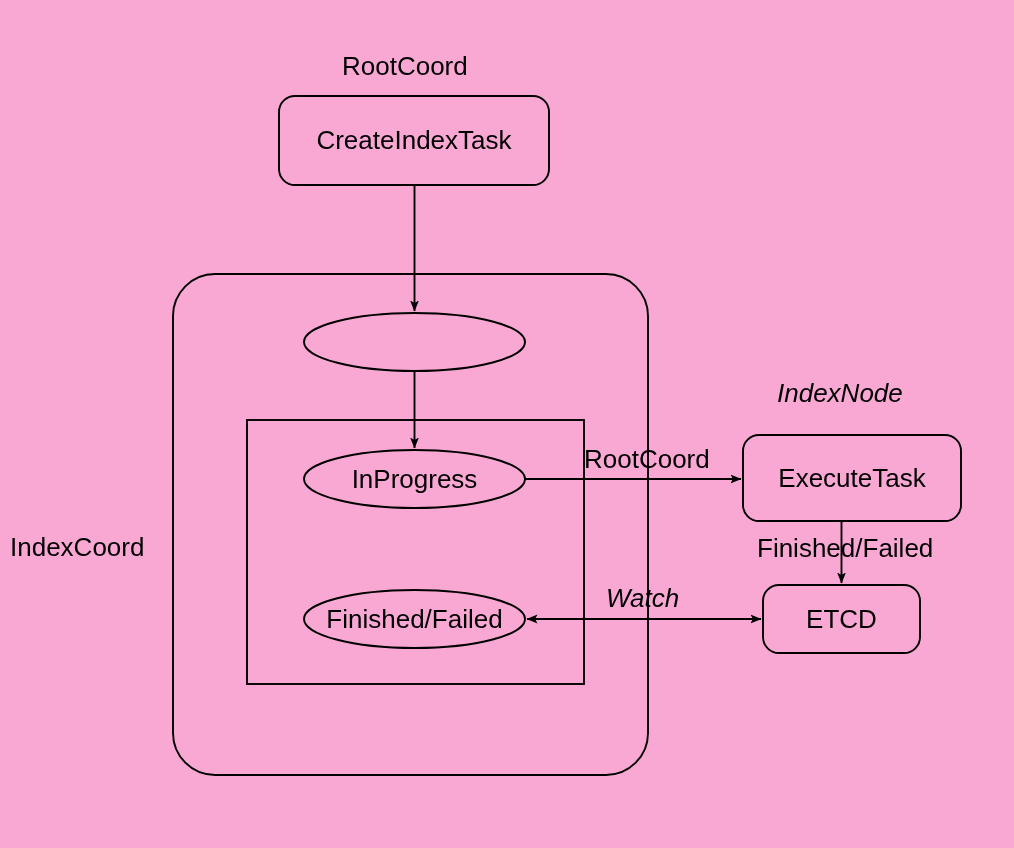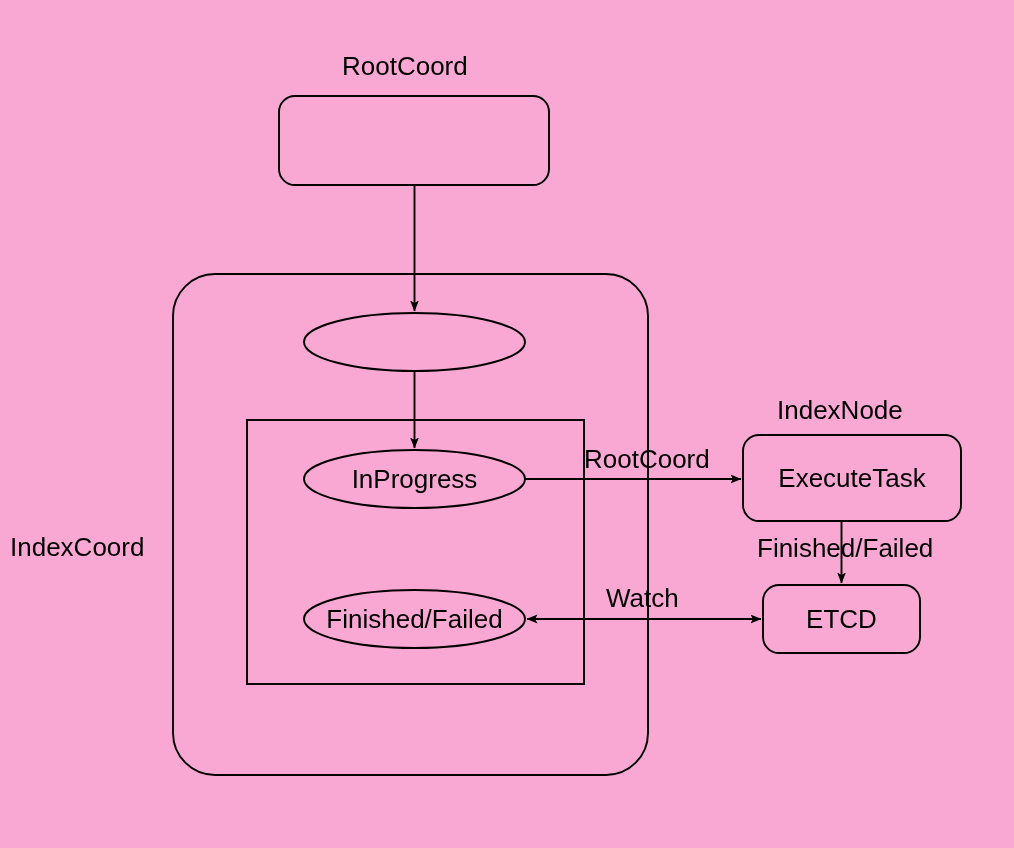--- a/index.html
+++ b/index.html
@@ -88,32 +88,33 @@
 
       <line x1="527" y1="619" x2="761" y2="619" marker-start="url(#arrowhead-start)" marker-end="url(#arrowhead)"></line>
 
     </g>
   </svg>
 
   <div class="lbl lbl-26" style="left:342px; top:53px;">RootCoord</div>
 
   <div class="lbl lbl-26" style="left:10px; top:509px;margin-top:25px;">IndexCoord</div>
 
-  <div class="lbl lbl-26" style="left:777px; top:397px;">IndexNode</div>
+  <div class="lbl lbl-26" style="left:777px; top:380px;font-style:italic;">IndexNode</div>
 
 
+  <div class="node-text" style="left:279px; top:96px; width:270px; height:89px;">CreateIndexTask</div>
 
 
   <div class="node-text" style="left:304px; top:450px; width:221px; height:58px;">InProgress</div>
 
   <div class="node-text" style="left:304px; top:590px; width:221px; height:58px;">Finished/Failed</div>
 
   <div class="node-text" style="left:743px; top:435px; width:218px; height:86px;">ExecuteTask</div>
 
   <div class="node-text" style="left:763px; top:585px; width:157px; height:68px;border-radius:27px;">ETCD</div>
 
   <div class="lbl lbl-26" style="left:584px; top:446px;">RootCoord</div>
 
   <div class="lbl lbl-26" style="left:757px; top:535px;">Finished/Failed</div>
 
-  <div class="lbl lbl-26" style="left:606px; top:585px;">Watch</div>
+  <div class="lbl lbl-26" style="left:606px; top:585px;font-style:italic;">Watch</div>
 
 </div>
 
 </body></html>

